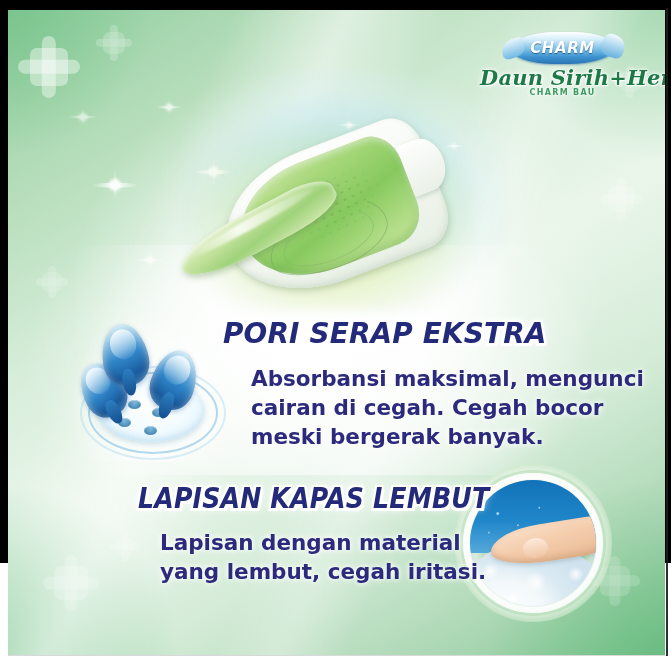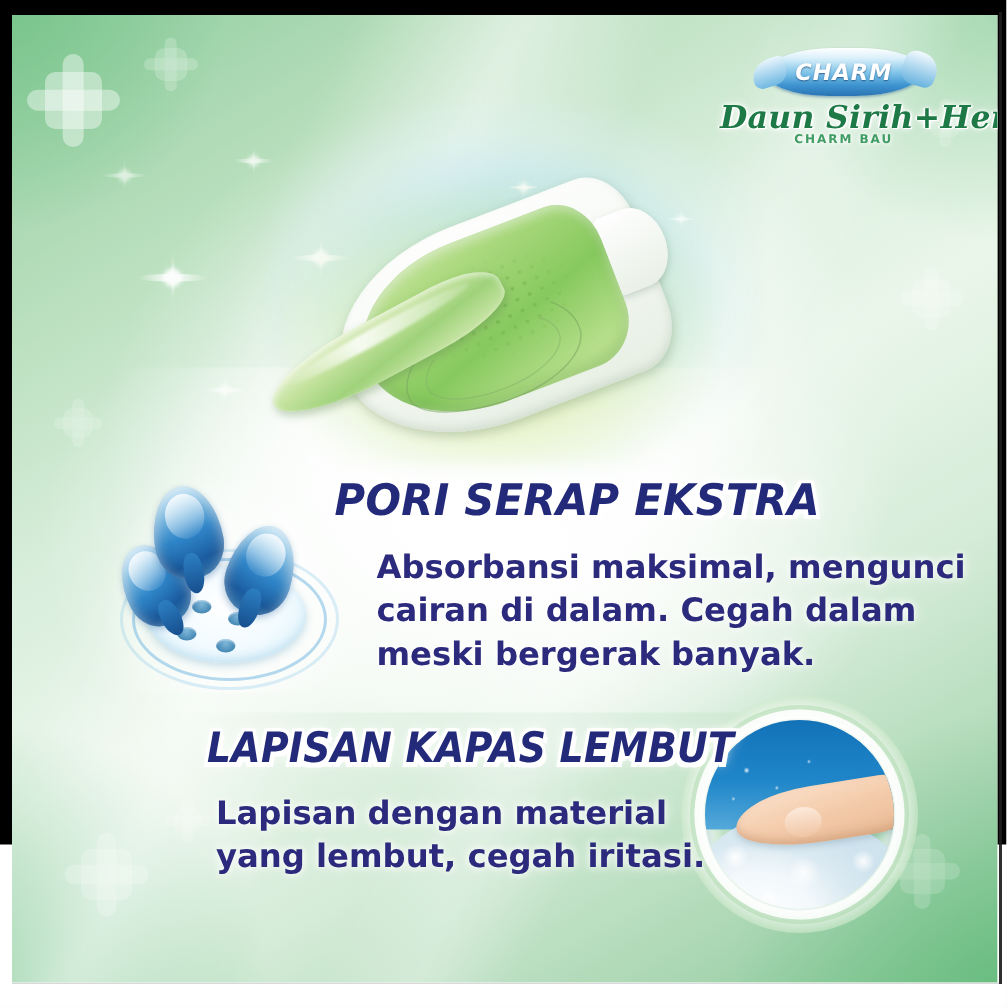--- a/index.html
+++ b/index.html
@@ -223,21 +223,21 @@
       2px 2px 0 #fff,-2px 2px 0 #fff,2px -2px 0 #fff,-2px -2px 0 #fff,
       3px 3px 0 #fff,-3px 3px 0 #fff,0 0 7px #ffffff,0 0 11px #ffffff;}
   #h1{left:215px;top:306px;font-size:29px;transform:scaleX(.96);transform-origin:left center;}
   #h2{left:130px;top:472px;font-size:28px;transform:scaleX(.90);transform-origin:left center;}
 
   .body{position:absolute;color:#2c2a7c;
     font-family:"DejaVu Sans","Liberation Sans",sans-serif;
     font-weight:700;font-size:21.5px;line-height:29px;white-space:pre-line;
     text-shadow:0 0 5px rgba(255,255,255,.95),0 0 9px rgba(255,255,255,.8);}
   #p1{left:243px;top:354px;}
-  #p2{left:136px;top:518px;}
+  #p2{left:152px;top:518px;}
 </style>
 </head>
 <body>
 
 <div id="stage">
 
   <div id="rightrule"></div>
   <div id="bottomrule"></div>
 
   <div id="poster">
@@ -348,21 +348,21 @@
         <div class="cot-sky"></div>
         <div class="cot-foam"></div>
         <div class="cot-arm"></div>
         <div class="cot-hand"></div>
       </div>
       <div class="cot-ring"></div>
     </div>
 
     <div class="headline" id="h1">PORI SERAP EKSTRA</div>
     <div class="body" id="p1">Absorbansi maksimal, mengunci
-cairan di dalam. Cegah dalam
+cairan di cegah. Cegah bocor
 meski bergerak banyak.</div>
 
     <div class="headline" id="h2">LAPISAN KAPAS LEMBUT</div>
     <div class="body" id="p2">Lapisan dengan material
 yang lembut, cegah iritasi.</div>
 
   </div>
 </div>
 
 </body></html>

